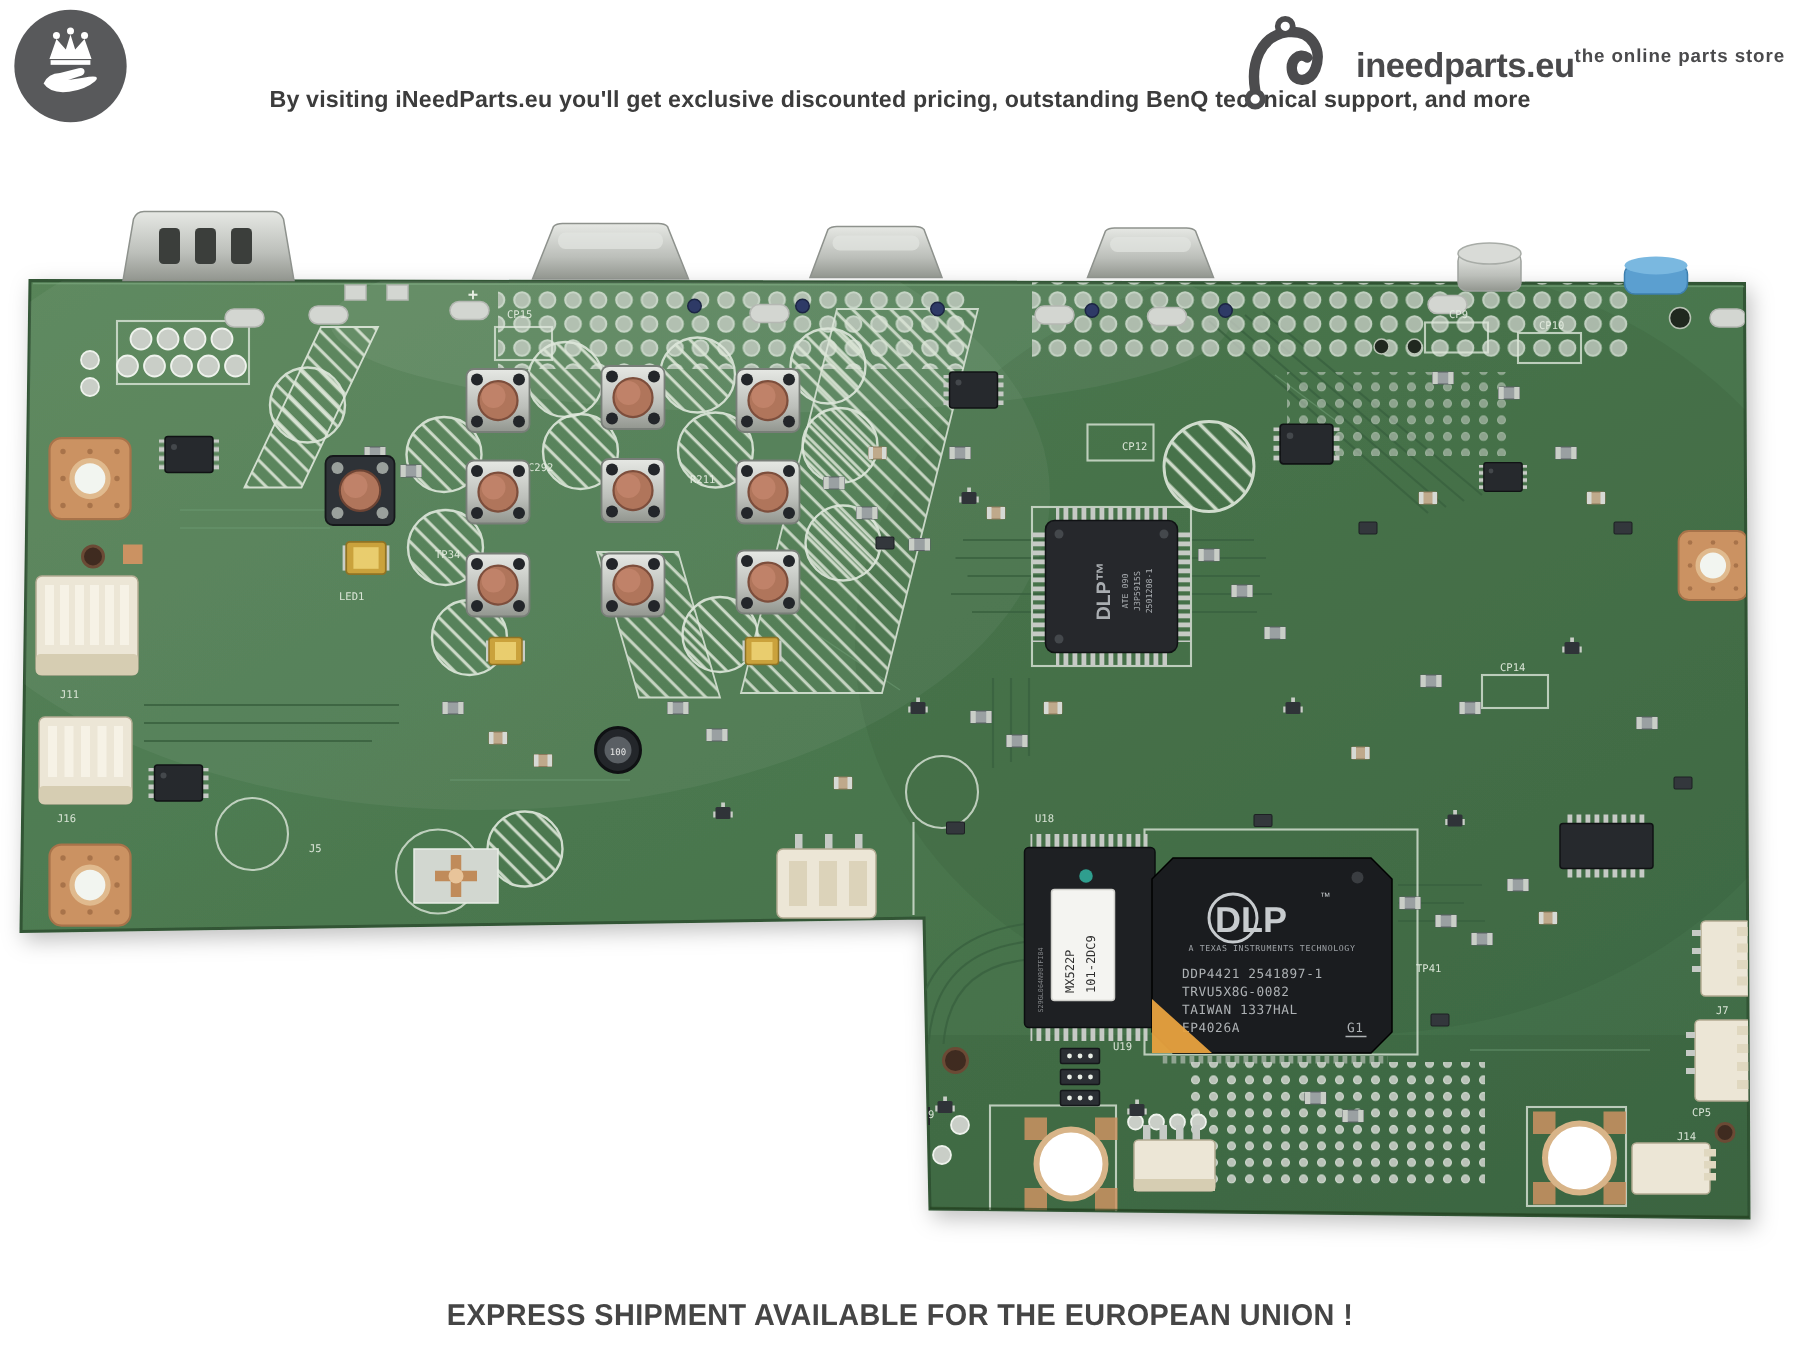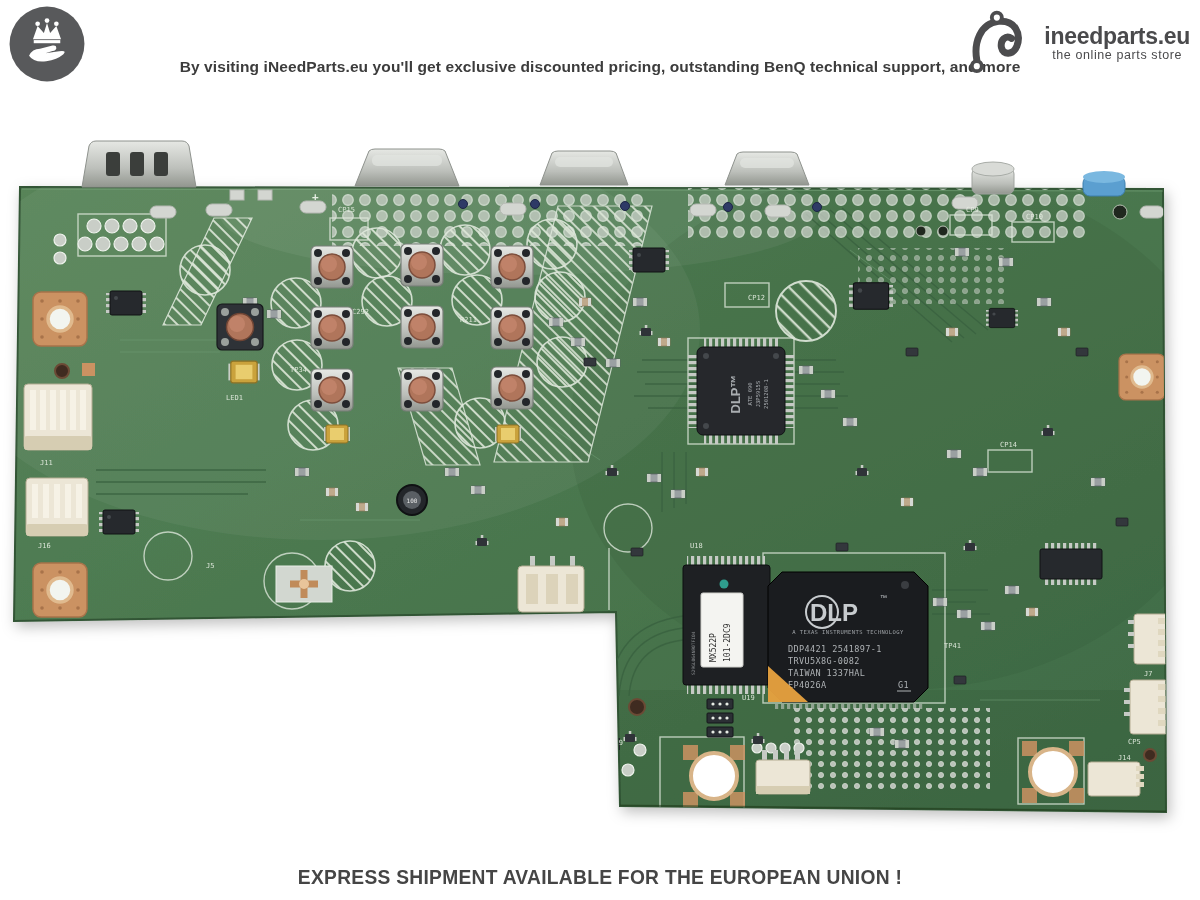--- a/index.html
+++ b/index.html
@@ -3,23 +3,23 @@
 <meta charset="utf-8">
 <style>
   html,body{margin:0;padding:0;background:#fff;}
   .page{position:relative;width:1200px;height:900px;background:#ffffff;overflow:hidden;
         font-family:"Liberation Sans",sans-serif;}
   .logo-badge{position:absolute;left:8px;top:5px;width:78px;height:78px;}
   .tagline{position:absolute;left:0;top:58px;width:100%;text-align:center;
            font-size:15.5px;font-weight:700;color:#3c3c3c;letter-spacing:.1px;}
   .brand{position:absolute;right:10px;top:6px;display:flex;align-items:center;gap:4px;}
   .brand-icon{width:74px;height:74px;}
-  .brand-text{display:flex;flex-direction:column;line-height:1.05;text-align:center;}
+  .brand-text{display:flex;flex-direction:row;line-height:1.05;text-align:center;}
   .brand-name{font-size:23px;font-weight:800;color:#4a4a4c;letter-spacing:-.3px;}
-  .brand-slogan{font-size:12.5px;font-weight:400;color:#4a4a4c;letter-spacing:.6px;}
+  .brand-slogan{font-size:12.5px;font-weight:700;color:#4a4a4c;letter-spacing:.6px;}
   .footer-msg{position:absolute;left:0;top:866px;width:100%;text-align:center;
               font-size:20px;font-weight:700;color:#454545;letter-spacing:.3px;
               transform:scaleX(.96);}
   .pcb{position:absolute;left:0;top:0;}
   
   .sk{stroke:#dfe8dc;fill:none;stroke-width:1.4;opacity:.78;}
   .sktx{font:7px "DejaVu Sans Mono",monospace;fill:#e6eee2;opacity:.92;}
   .chiptx{font:8.5px "DejaVu Sans Mono",monospace;fill:#aeb2b5;letter-spacing:.4px;}
   .chiptx2{font:5.5px "DejaVu Sans Mono",monospace;fill:#9ea2a6;letter-spacing:.4px;}
   .trace{stroke:#3a6240;stroke-width:1.4;fill:none;opacity:.85;}

